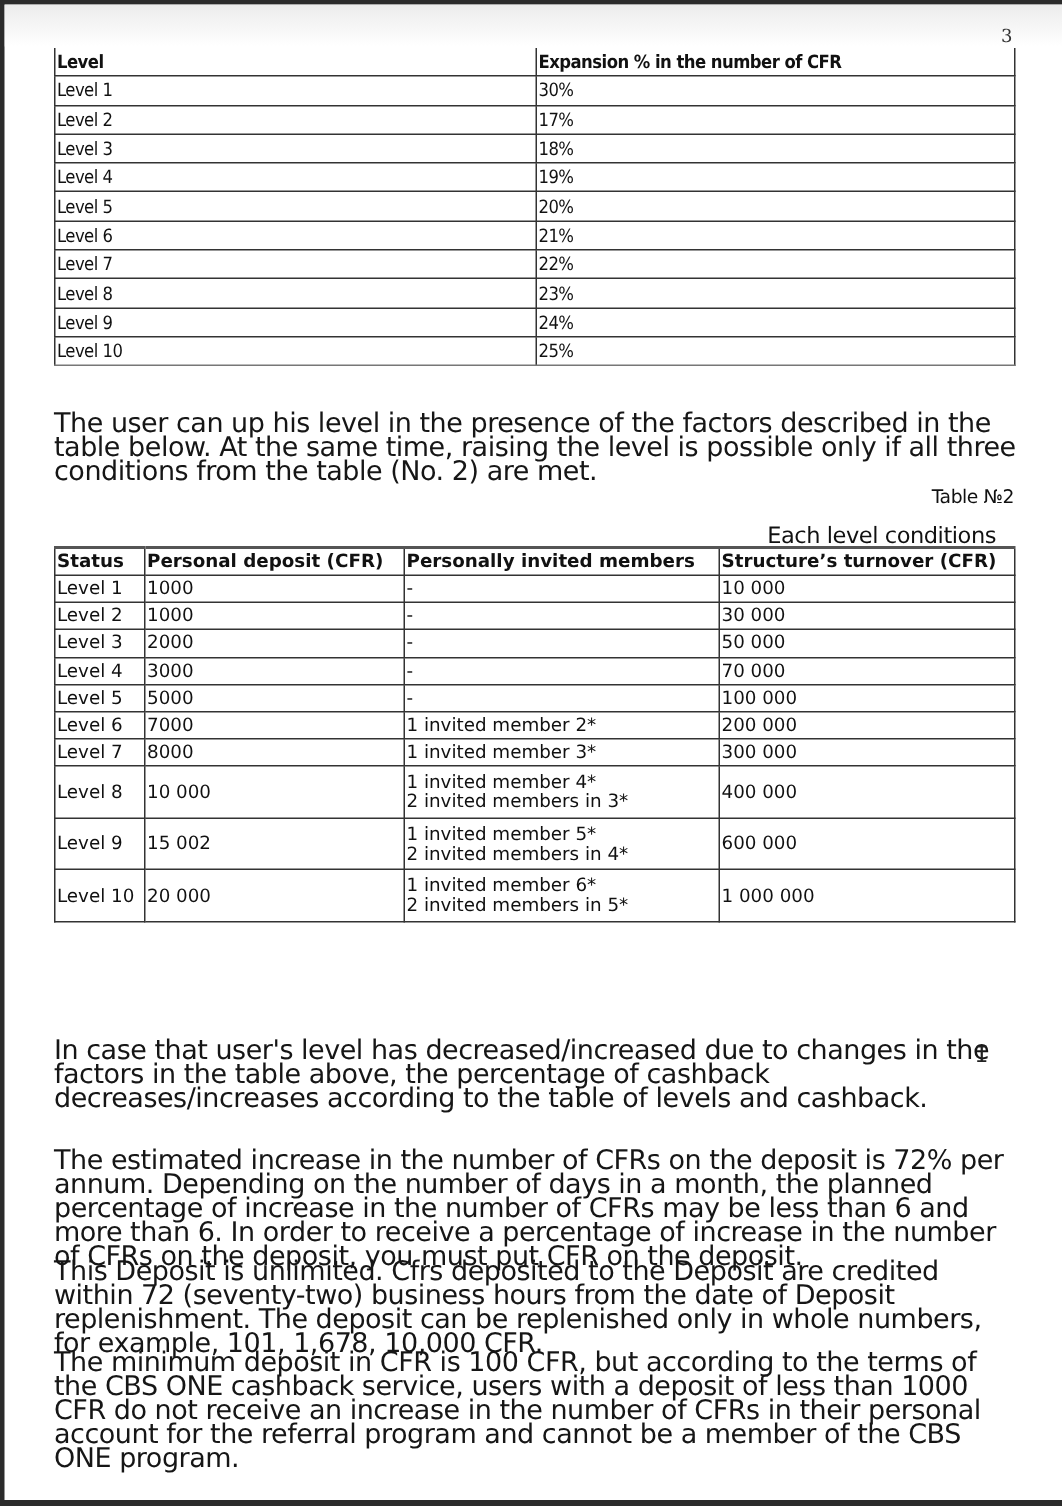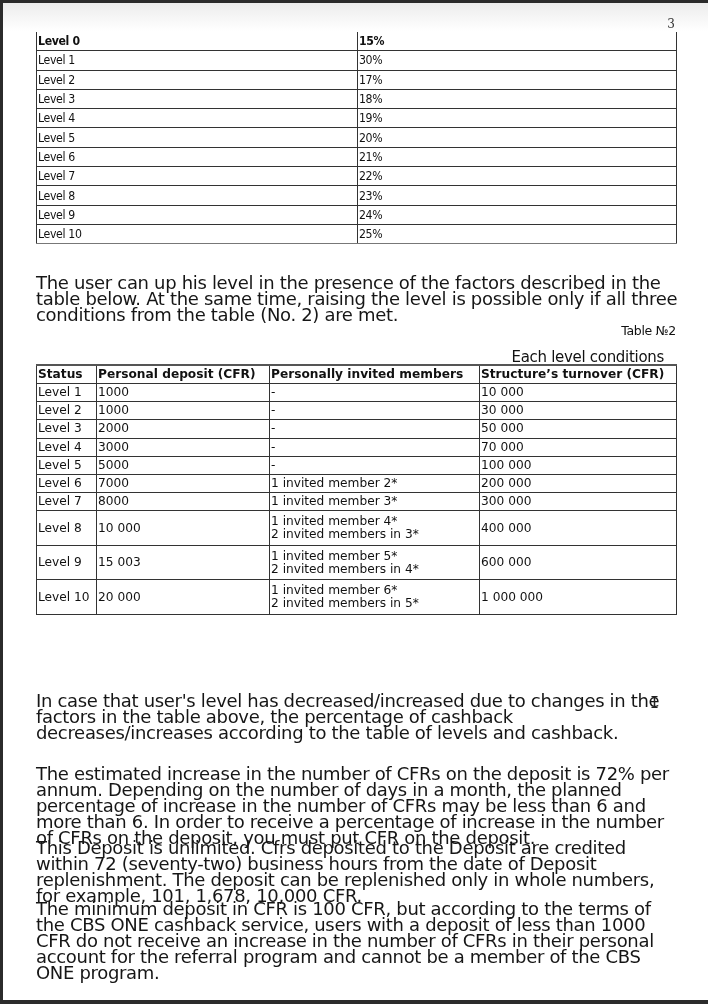--- a/index.html
+++ b/index.html
@@ -137,22 +137,22 @@
 </head>
 <body>
 
 <div class="page">
   <div class="page-shade"></div>
   <div class="page-number">3</div>
 
   <table class="t1">
     <tbody id="t1-body">
         <tr>
-          <td class="c1">Level 0</td>
-          <td>15%</td>
+          <td class="c1">Level</td>
+          <td>Expansion % in the number of CFR</td>
         </tr>
         <tr>
           <td class="c1">Level 1</td>
           <td>30%</td>
         </tr>
         <tr>
           <td class="c1">Level 2</td>
           <td>17%</td>
         </tr>
         <tr>
@@ -264,21 +264,21 @@
           <td class="s">Level 8</td>
           <td class="d">10 000</td>
           <td class="m">
             <div>1 invited member 4*</div>
             <div>2 invited members in 3*</div>
           </td>
           <td class="t">400 000</td>
         </tr>
         <tr class="tall">
           <td class="s">Level 9</td>
-          <td class="d">15 003</td>
+          <td class="d">15 002</td>
           <td class="m">
             <div>1 invited member 5*</div>
             <div>2 invited members in 4*</div>
           </td>
           <td class="t">600 000</td>
         </tr>
         <tr class="tall">
           <td class="s">Level 10</td>
           <td class="d">20 000</td>
           <td class="m">

